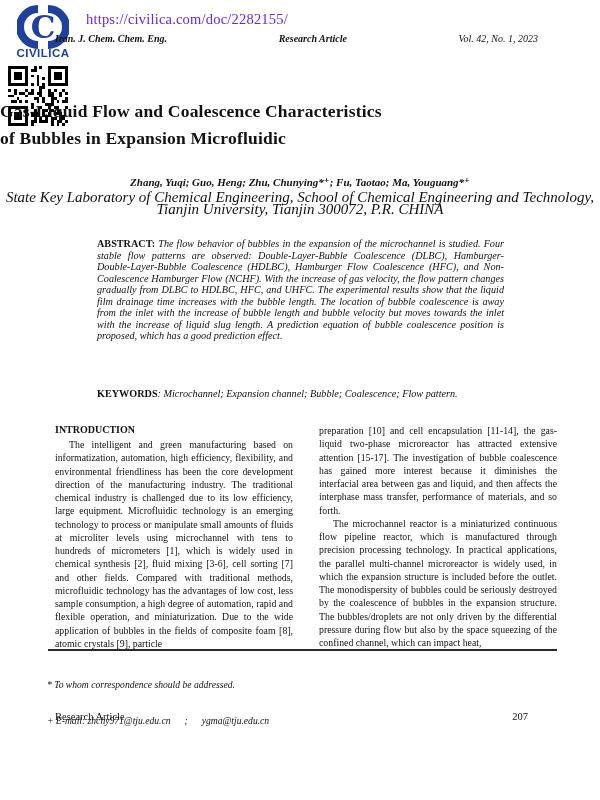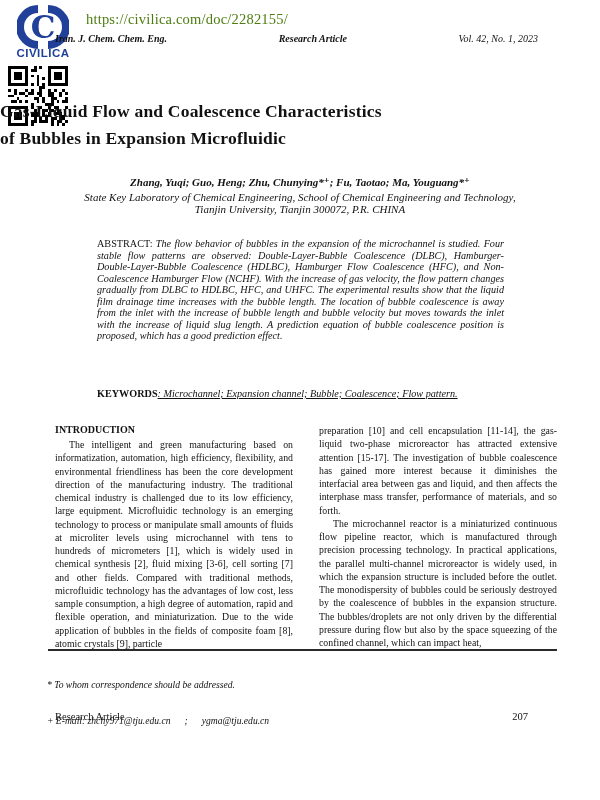--- a/index.html
+++ b/index.html
@@ -9,21 +9,21 @@
     overflow:hidden;
   }
   
   .logo{position:absolute; left:8px; top:5px; width:70px; text-align:center;}
   .logo svg{display:block; margin:0 auto;}
   .logo-text{
     font-family:"Liberation Sans","DejaVu Sans",sans-serif;
     font-weight:bold; font-size:11.5px; letter-spacing:.5px; color:#21409A; margin-top:-2px;
   }
   .url{
-    position:absolute; left:86px; top:11px; font-size:14.5px; color:#4d7c0f;
+    position:absolute; left:86px; top:11px; font-size:14.5px; color:#6d28d9;
     letter-spacing:.2px; cursor:pointer;
   }
   .jrow{
     position:absolute; left:55px; top:33px; width:483px;
     display:flex; justify-content:space-between; align-items:baseline;
     font-size:10px;
   }
   .jname,.jtype{font-weight:bold; font-style:italic;}
   .jvol{font-style:italic;}
   
@@ -34,33 +34,33 @@
     position:absolute; left:0; top:98px; width:100%; margin:0;
     text-align:left; font-size:17.5px; font-weight:bold; line-height:27px;
     letter-spacing:.2px;
   }
   .authors{
     position:absolute; left:0; top:176px; width:100%; text-align:center;
     font-size:11px; font-weight:bold; font-style:italic;
   }
   .affil{
     position:absolute; left:0; top:191px; width:100%; text-align:center;
-    font-size:11px; font-style:italic; line-height:12px;
+    font-size:15px; font-style:italic; line-height:12px;
   }
   
   .abstract{
     position:absolute; left:97px; top:238px; width:407px;
     font-size:10.2px; font-style:italic; line-height:11.5px; text-align:justify;
   }
-  .abstract .abl{font-style:normal; font-weight:normal;}
+  .abstract .abl{font-style:normal; font-weight:bold;}
   .keywords{
     position:absolute; left:97px; top:388px; width:407px; font-size:10.2px;
   }
   .keywords b{font-style:normal;}
-  .keywords .kwt{font-style:italic;text-decoration:underline;}
+  .keywords .kwt{font-style:italic;}
   
   .cols{
     position:absolute; left:55px; top:424px; width:502px;
     display:flex; gap:26px;
   }
   .col{width:246px;}
   .sechead{font-weight:bold; font-size:10px; margin-bottom:3px;}
   .col p{
     margin:0; font-size:9.8px; line-height:13.25px; text-align:justify;
   }

